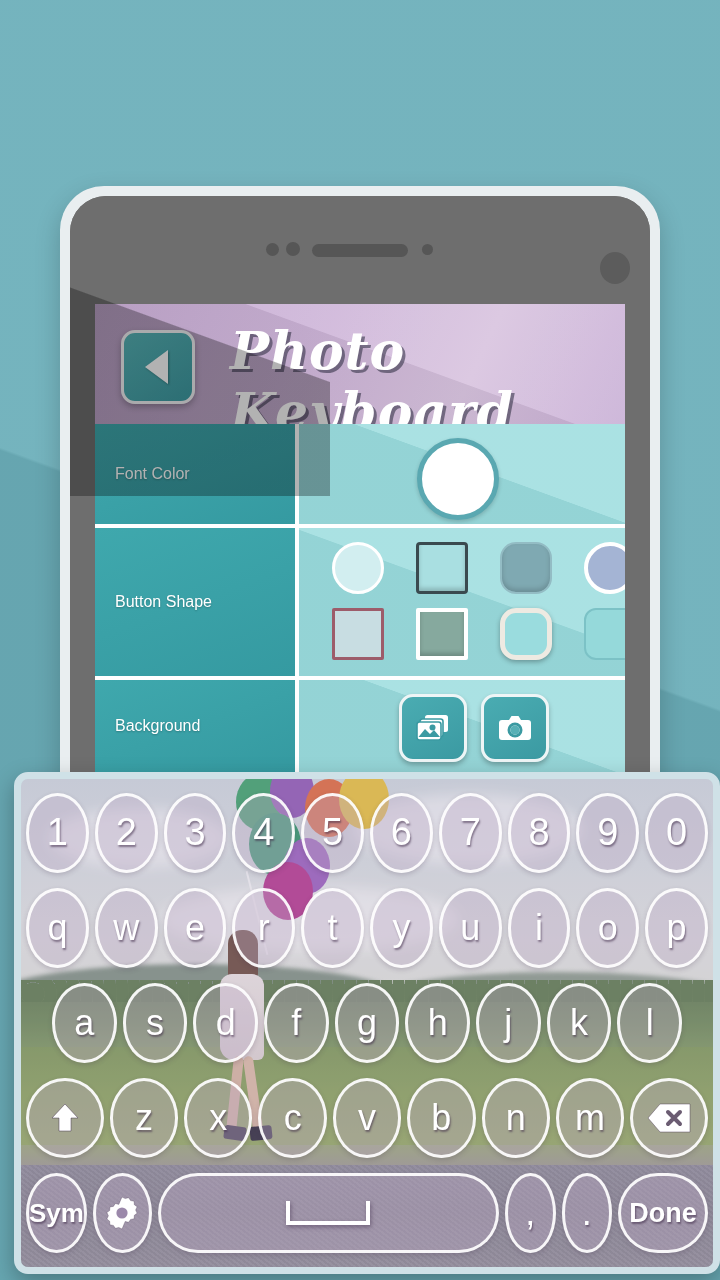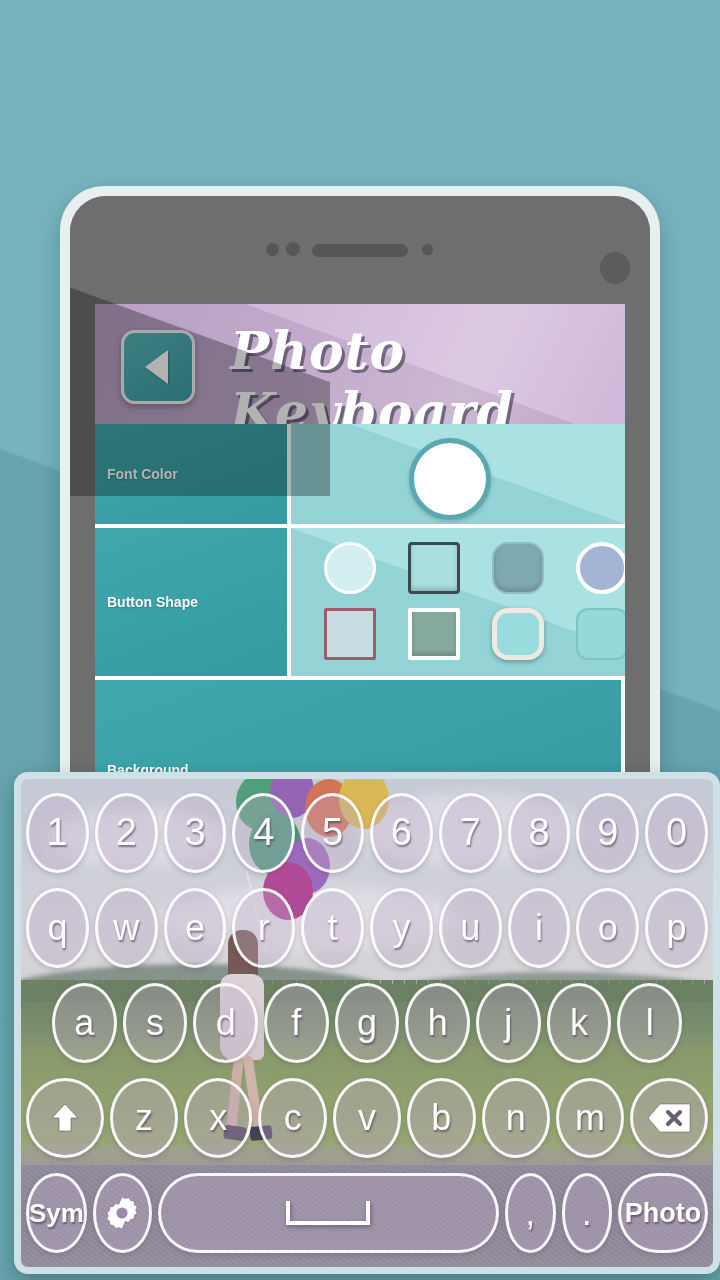--- a/index.html
+++ b/index.html
@@ -81,33 +81,33 @@
     font-family:"DejaVu Serif", serif;font-style:italic;font-weight:700;
     font-size:52px;letter-spacing:1px;
     text-shadow:3px 3px 0 rgba(40,40,60,0.55);
   }
 
   
   .rows{position:relative;background:#8fd6d8;}
   .row{position:relative;display:flex;border-bottom:4px solid #ffffff;}
   .row-label{
     flex:0 0 180px;background:linear-gradient(160deg,#3fa8ad,#359aa1);
-    color:#ffffff;font-size:14px;font-weight:700;
-    display:flex;align-items:center;padding-left:12px;
+    color:#ffffff;font-size:16px;font-weight:400;
+    display:flex;align-items:center;padding-left:20px;
     border-right:4px solid #ffffff;
     text-shadow:0 1px 2px rgba(0,0,0,0.25);
   }
   .row-body{flex:1 1 auto;position:relative;background:#9adcde;overflow:hidden;}
   .row-body .body-diag{
     position:absolute;inset:0;pointer-events:none;
     background:linear-gradient(200deg, rgba(255,255,255,0.16) 0%, rgba(255,255,255,0.16) 45%, rgba(0,0,0,0.04) 45.3%, rgba(0,0,0,0.04) 100%);
   }
   .row-font{height:100px;}
   .row-shape{height:148px;}
-  .row-bg{height:92px;flex-direction:column;}
+  .row-bg{height:92px;}
 
   .font-swatch{
     position:absolute;left:118px;top:14px;width:72px;height:72px;border-radius:50%;
     background:#ffffff;border:5px solid #5aa8b1;box-shadow:0 2px 4px rgba(0,0,0,0.18);
   }
 
   .shape-grid{position:relative;padding:10px 0 0 28px;display:flex;flex-wrap:wrap;width:360px;gap:6px 22px;}
   .shape-cell{width:62px;height:60px;display:flex;align-items:center;justify-content:center;}
   .sw{width:52px;height:52px;box-sizing:border-box;}
   .sw-a{border-radius:50%;background:#d2eef0;border:3px solid #ffffff;}
@@ -421,19 +421,19 @@
           <svg width="34" height="34" viewBox="0 0 34 34">
             <path d="M17 1 l3.2 1.6 3.4-.9 2 2.9 3.5.6.2 3.5 2.8 2.1-1.5 3.2 1.5 3.2-2.8 2.1-.2 3.5-3.5.6-2 2.9-3.4-.9L17 33l-3.2-1.6-3.4.9-2-2.9-3.5-.6-.2-3.5L1.9 23l1.5-3.2-1.5-3.2 2.8-2.1.2-3.5 3.5-.6 2-2.9 3.4.9z" fill="#ffffff" stroke="rgba(60,40,70,0.35)" stroke-width="0.8"></path>
             <circle cx="17" cy="17" r="5.6" fill="rgba(150,130,165,0.95)"></circle>
           </svg>
         </div>
         <div class="key space">
           <span class="spacer-indicator"></span>
         </div>
         <div class="key narrow">,</div>
         <div class="key narrow">.</div>
-        <div class="key done">Photo</div>
+        <div class="key done">Done</div>
       </div>
 
     </div>
   </div>
 
 </div>
 
 </body></html>

